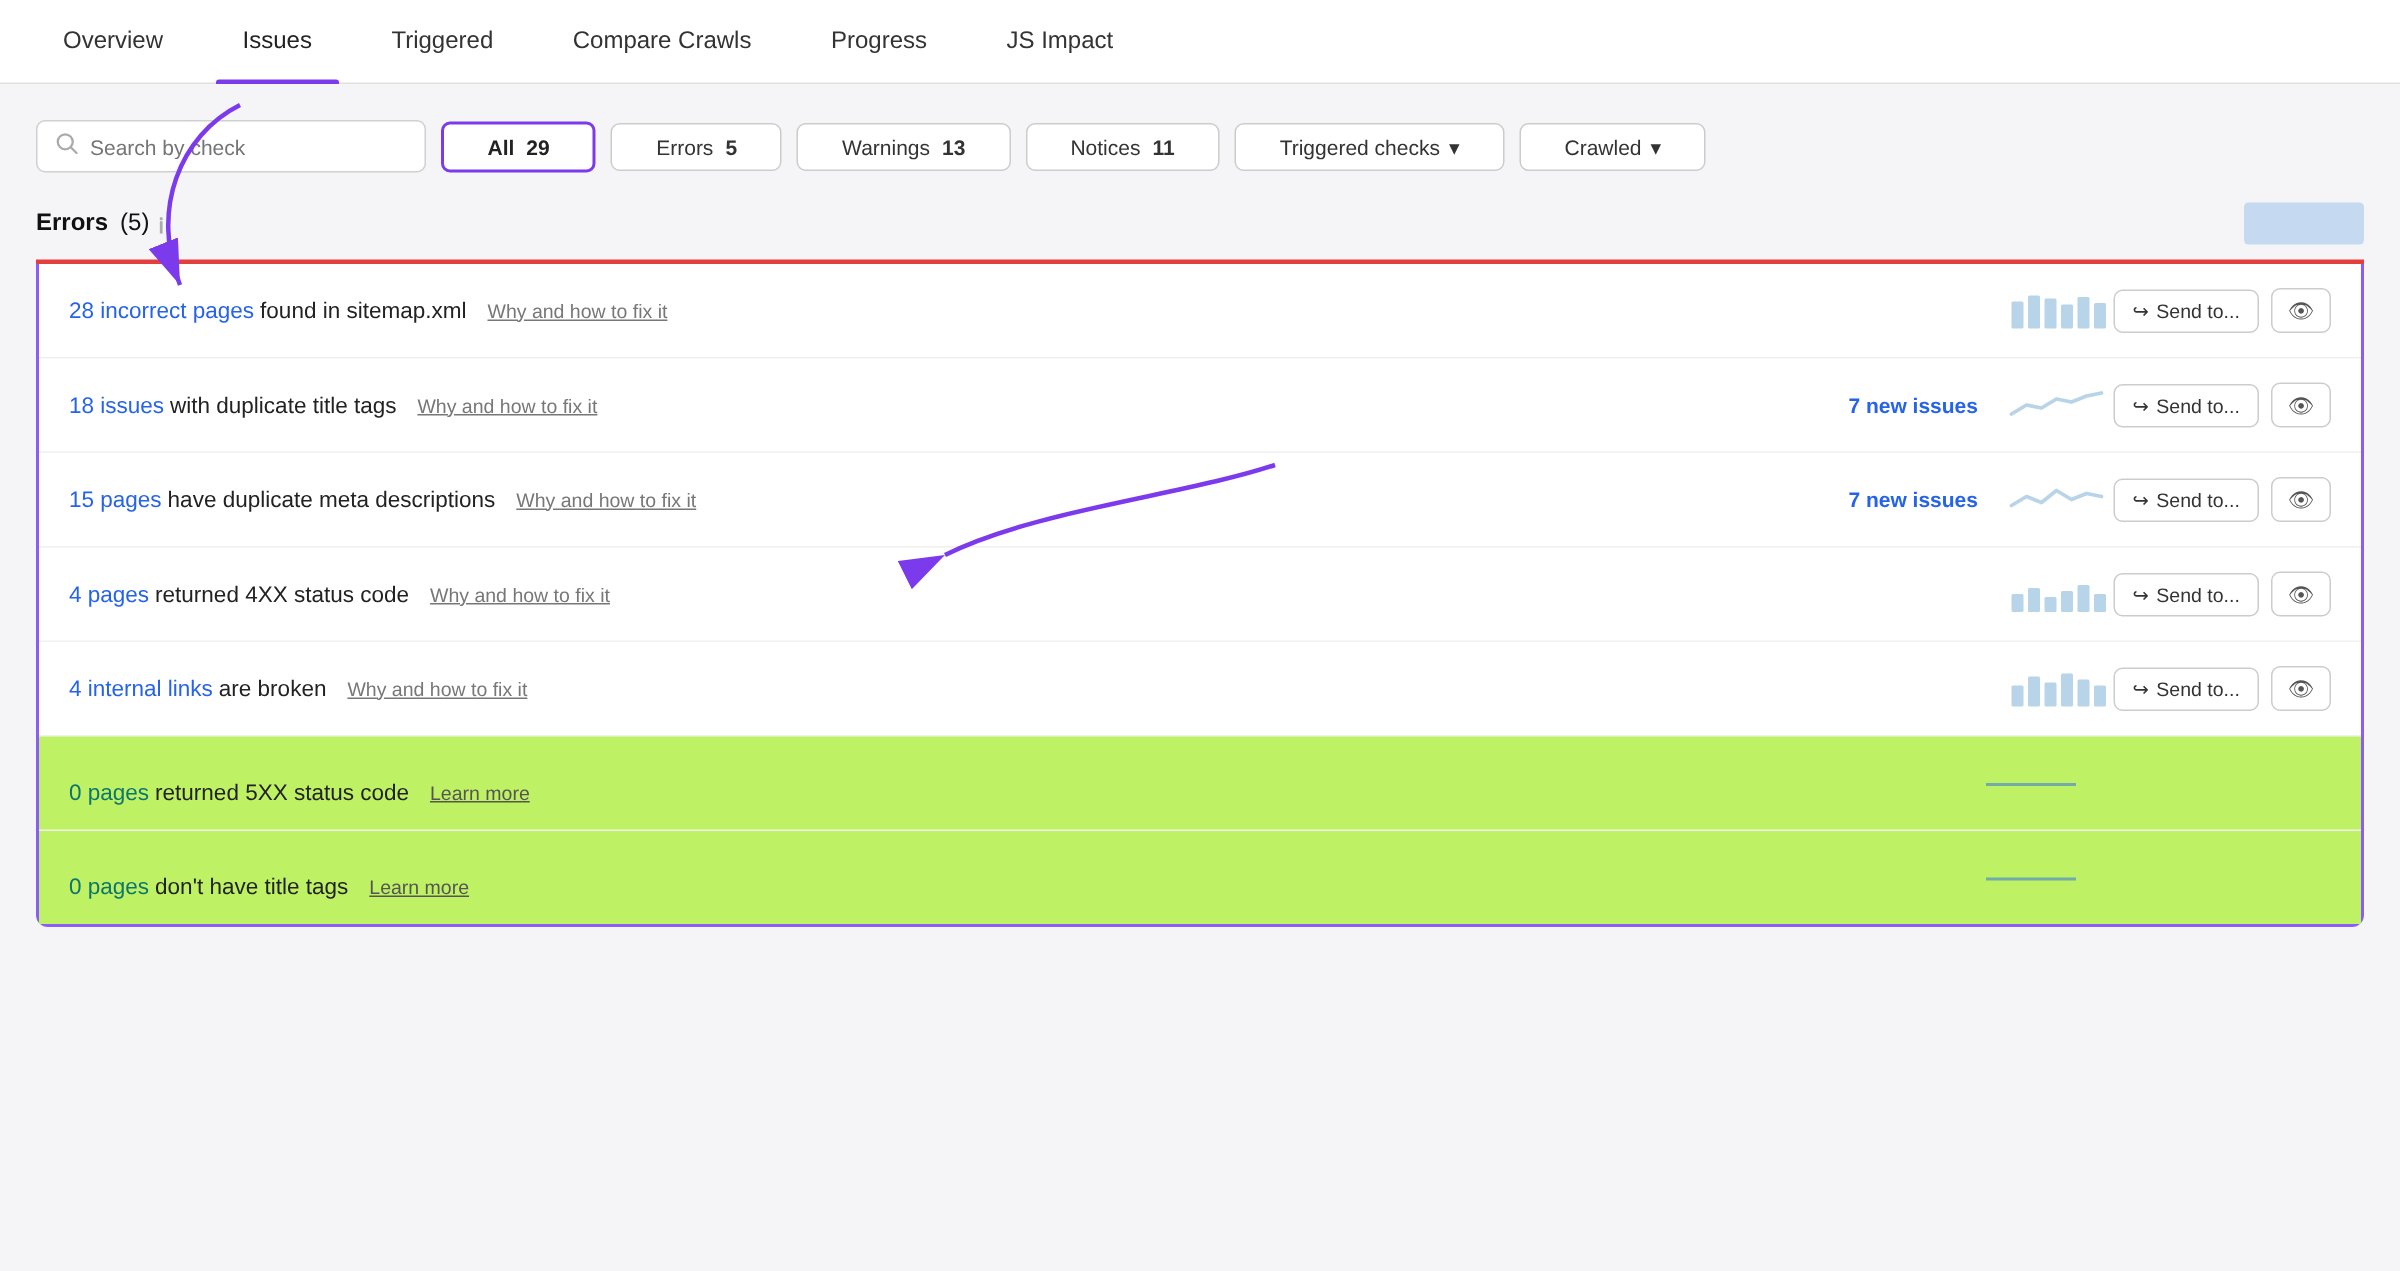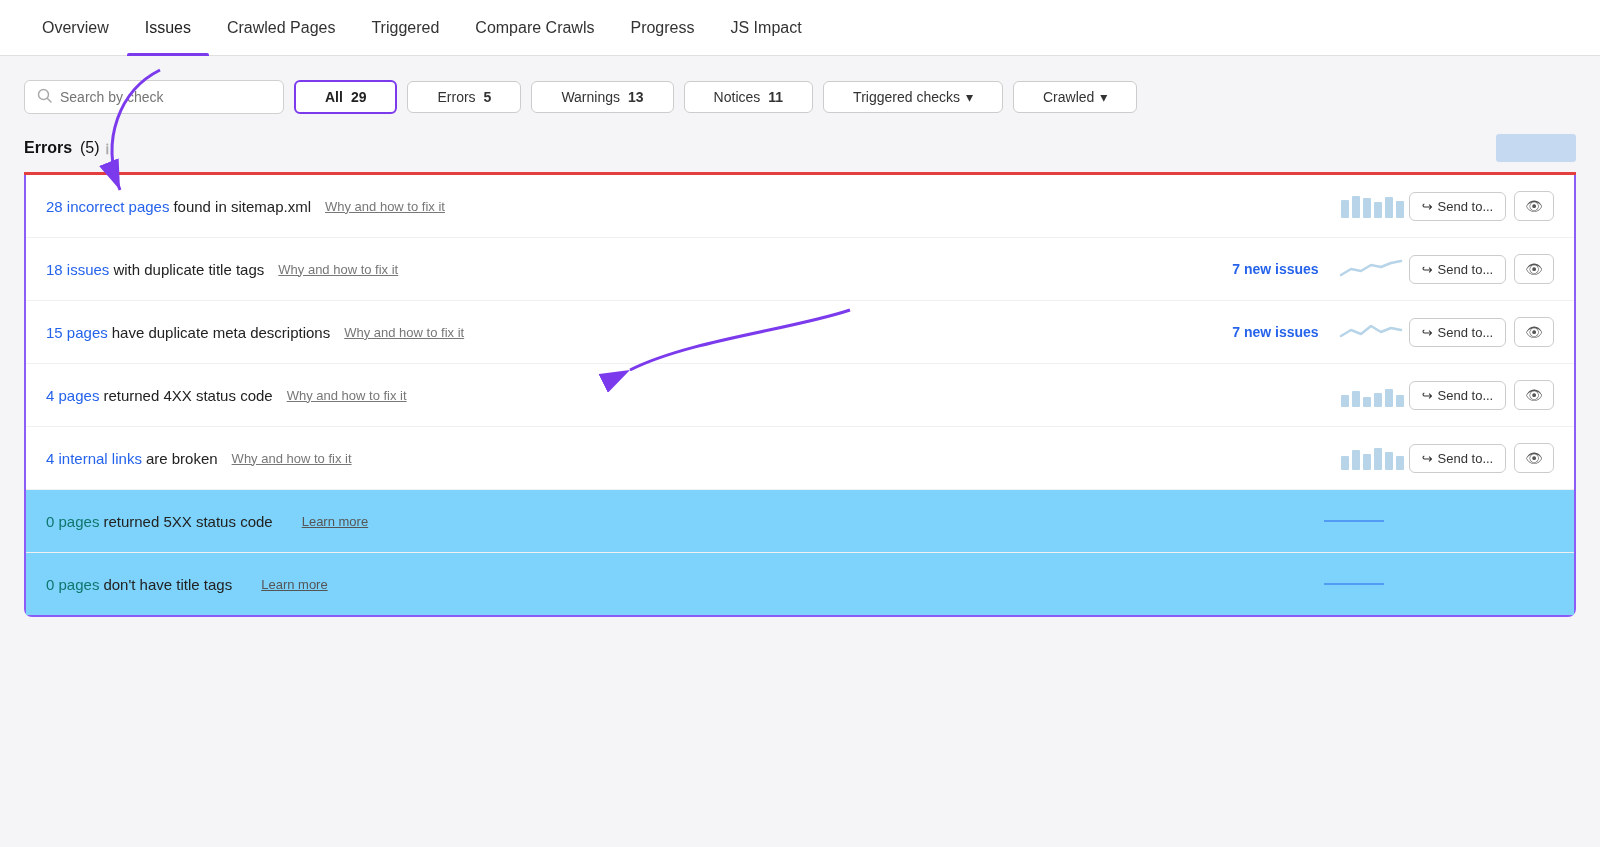--- a/index.html
+++ b/index.html
@@ -11,21 +11,21 @@
     }
 
     
     .top-nav {
       background: #fff;
       border-bottom: 1px solid #e0e0e0;
       padding: 0 24px;
       display: flex;
       align-items: center;
       height: 56px;
-      gap: 0;
+      gap: 17px;
     }
     .nav-item {
       padding: 18px 18px;
       font-size: 16px;
       color: #333;
       cursor: pointer;
       position: relative;
       white-space: nowrap;
     }
     .nav-item.active {
@@ -243,25 +243,26 @@
     .page-wrapper {
       position: relative;
     }
 
     
     .learn-link {
       color: #555;
       font-size: 13px;
       text-decoration: underline;
       cursor: pointer;
-      margin-left: 25px;
+      margin-left: 10px;
     }
 
     .issue-row.zero-issue {
-      background: #7dd3fc;
+      background: #bef264;
+      align-items: flex-end;
     }
     .issue-row.zero-issue .issue-link {
       color: #0f766e;
     }
 
     
     .zero-line {
       width: 70px;
       height: 28px;
       display: flex;
@@ -276,21 +277,20 @@
     }
   </style>
 </head>
 <body>
 
 <div class="page-wrapper">
 
   <nav class="top-nav">
     <div class="nav-item">Overview</div>
     <div class="nav-item active">Issues</div>
-    <div class="nav-item">Crawled Pages</div>
     <div class="nav-item">Triggered</div>
     <div class="nav-item">Compare Crawls</div>
     <div class="nav-item">Progress</div>
     <div class="nav-item">JS Impact</div>
   </nav>
 
   <div class="main-content">
 
     <div class="filter-bar">
 

